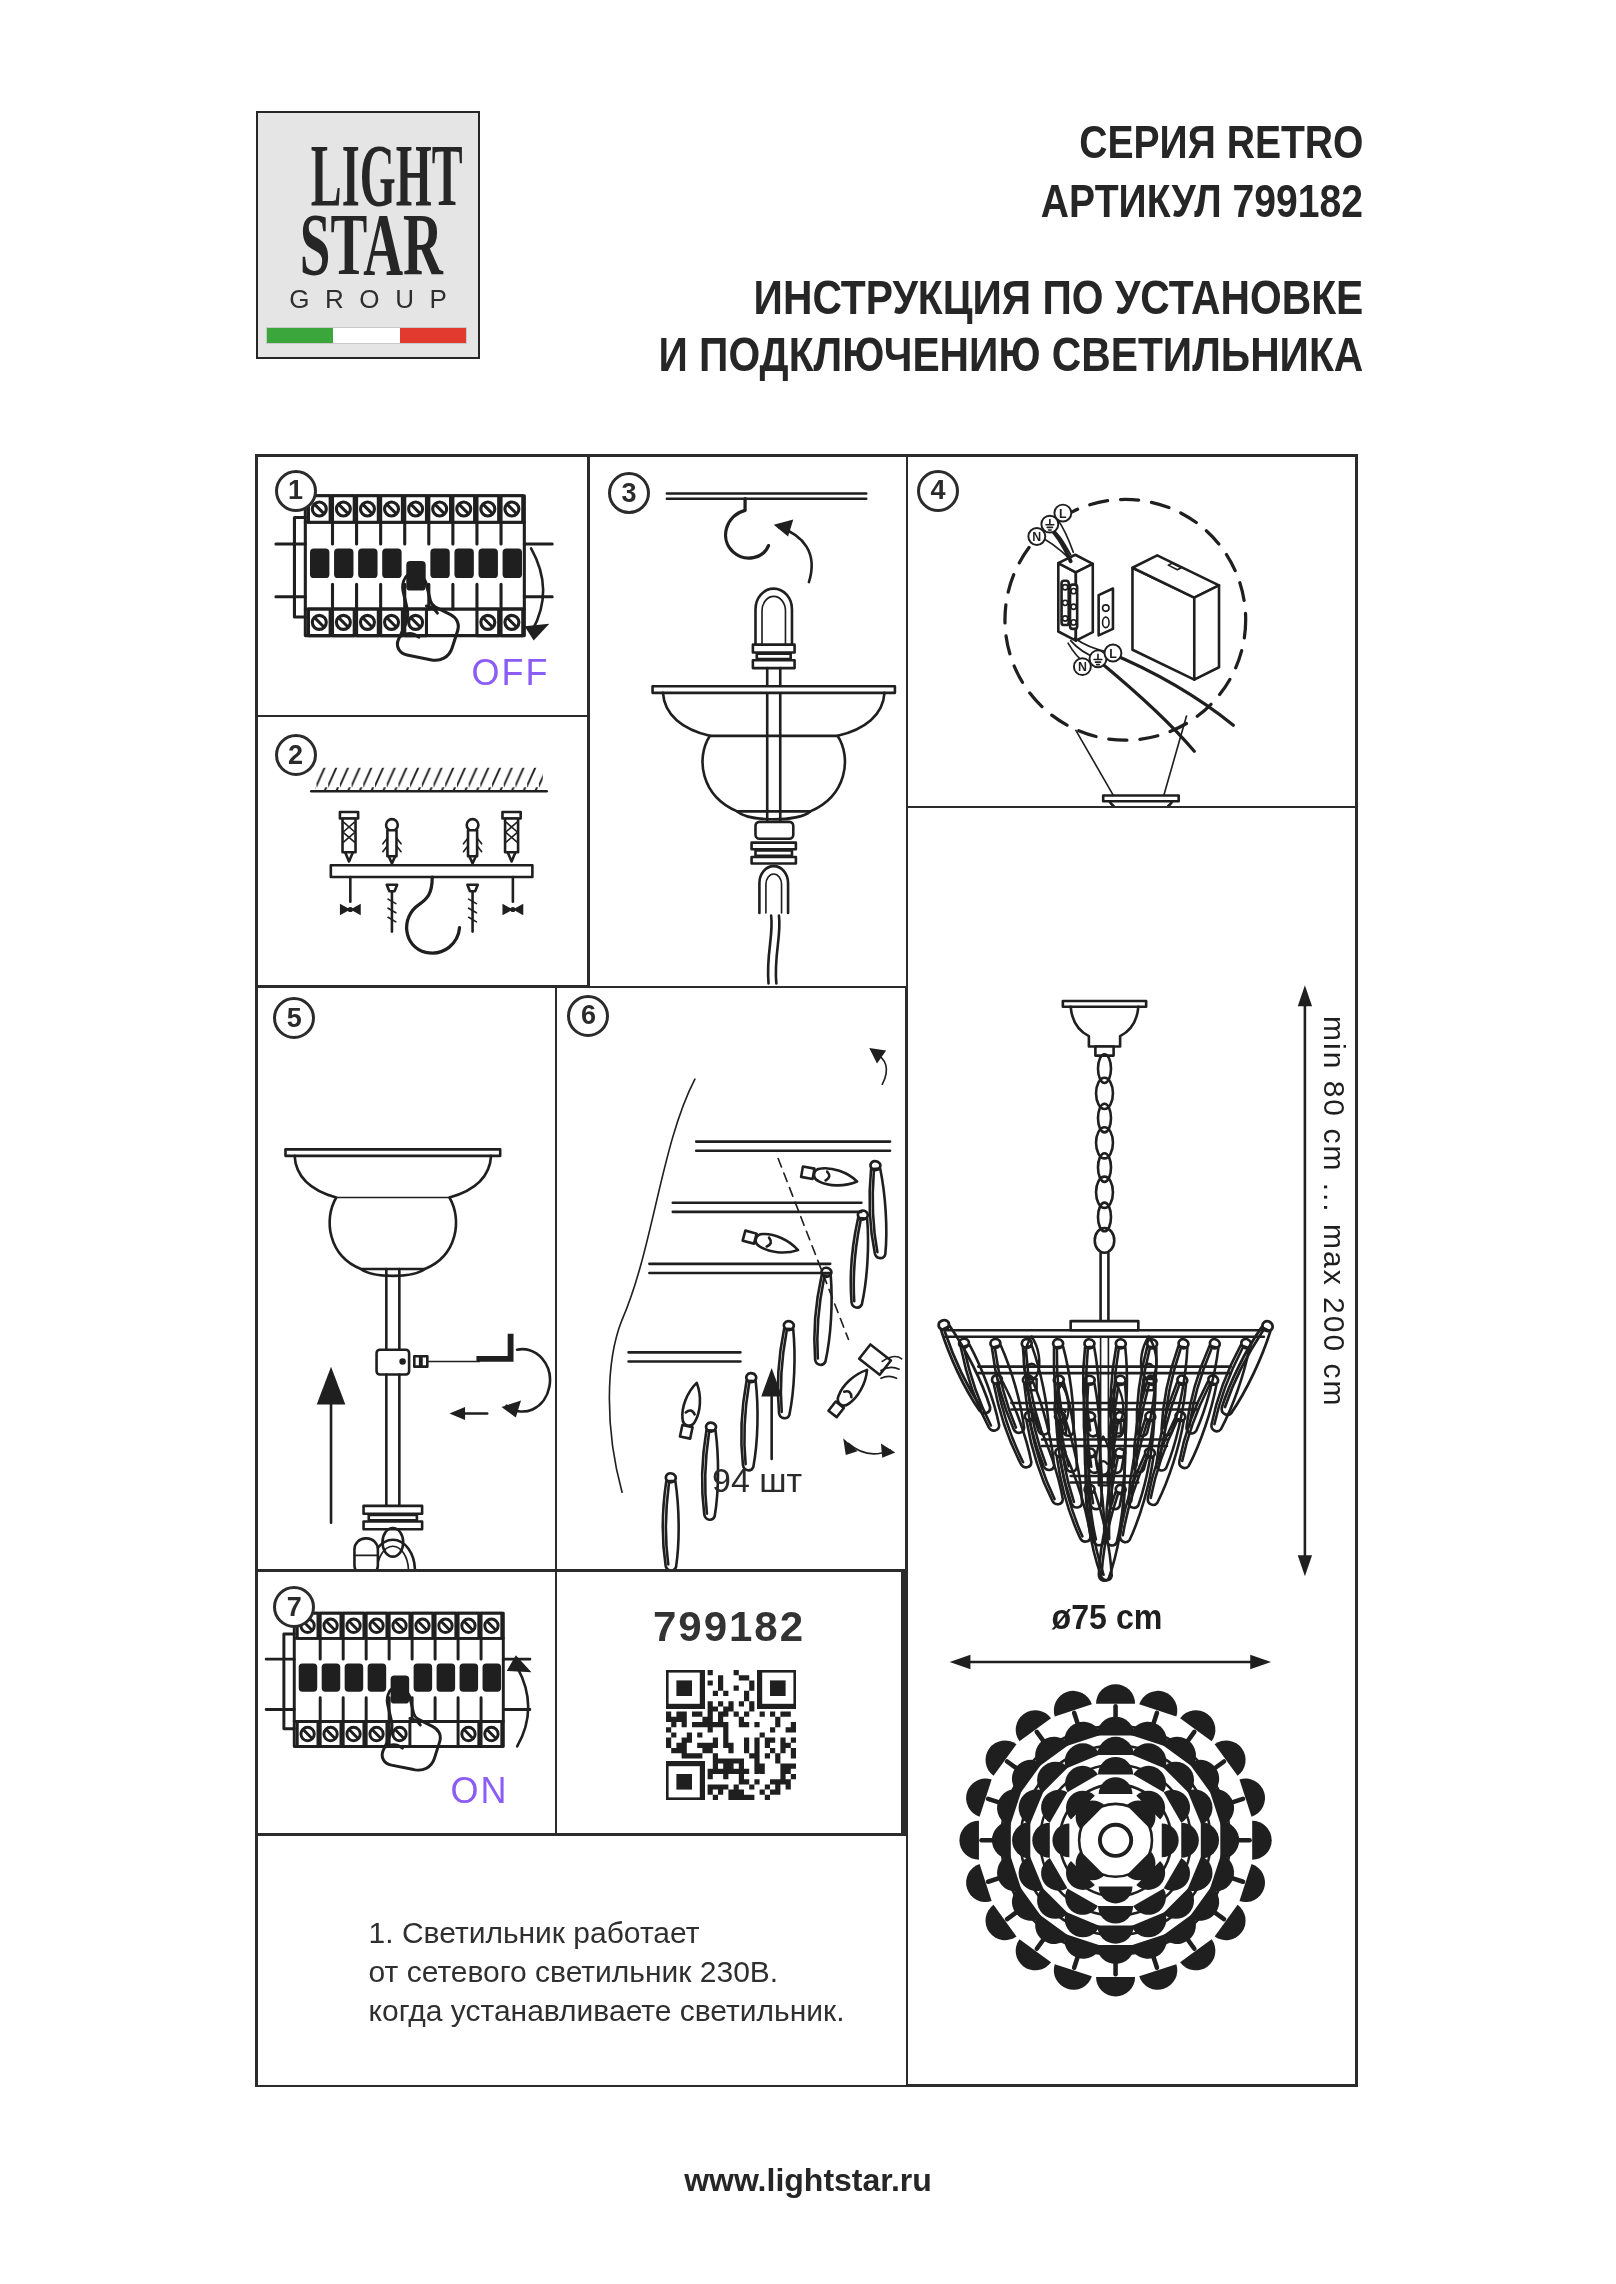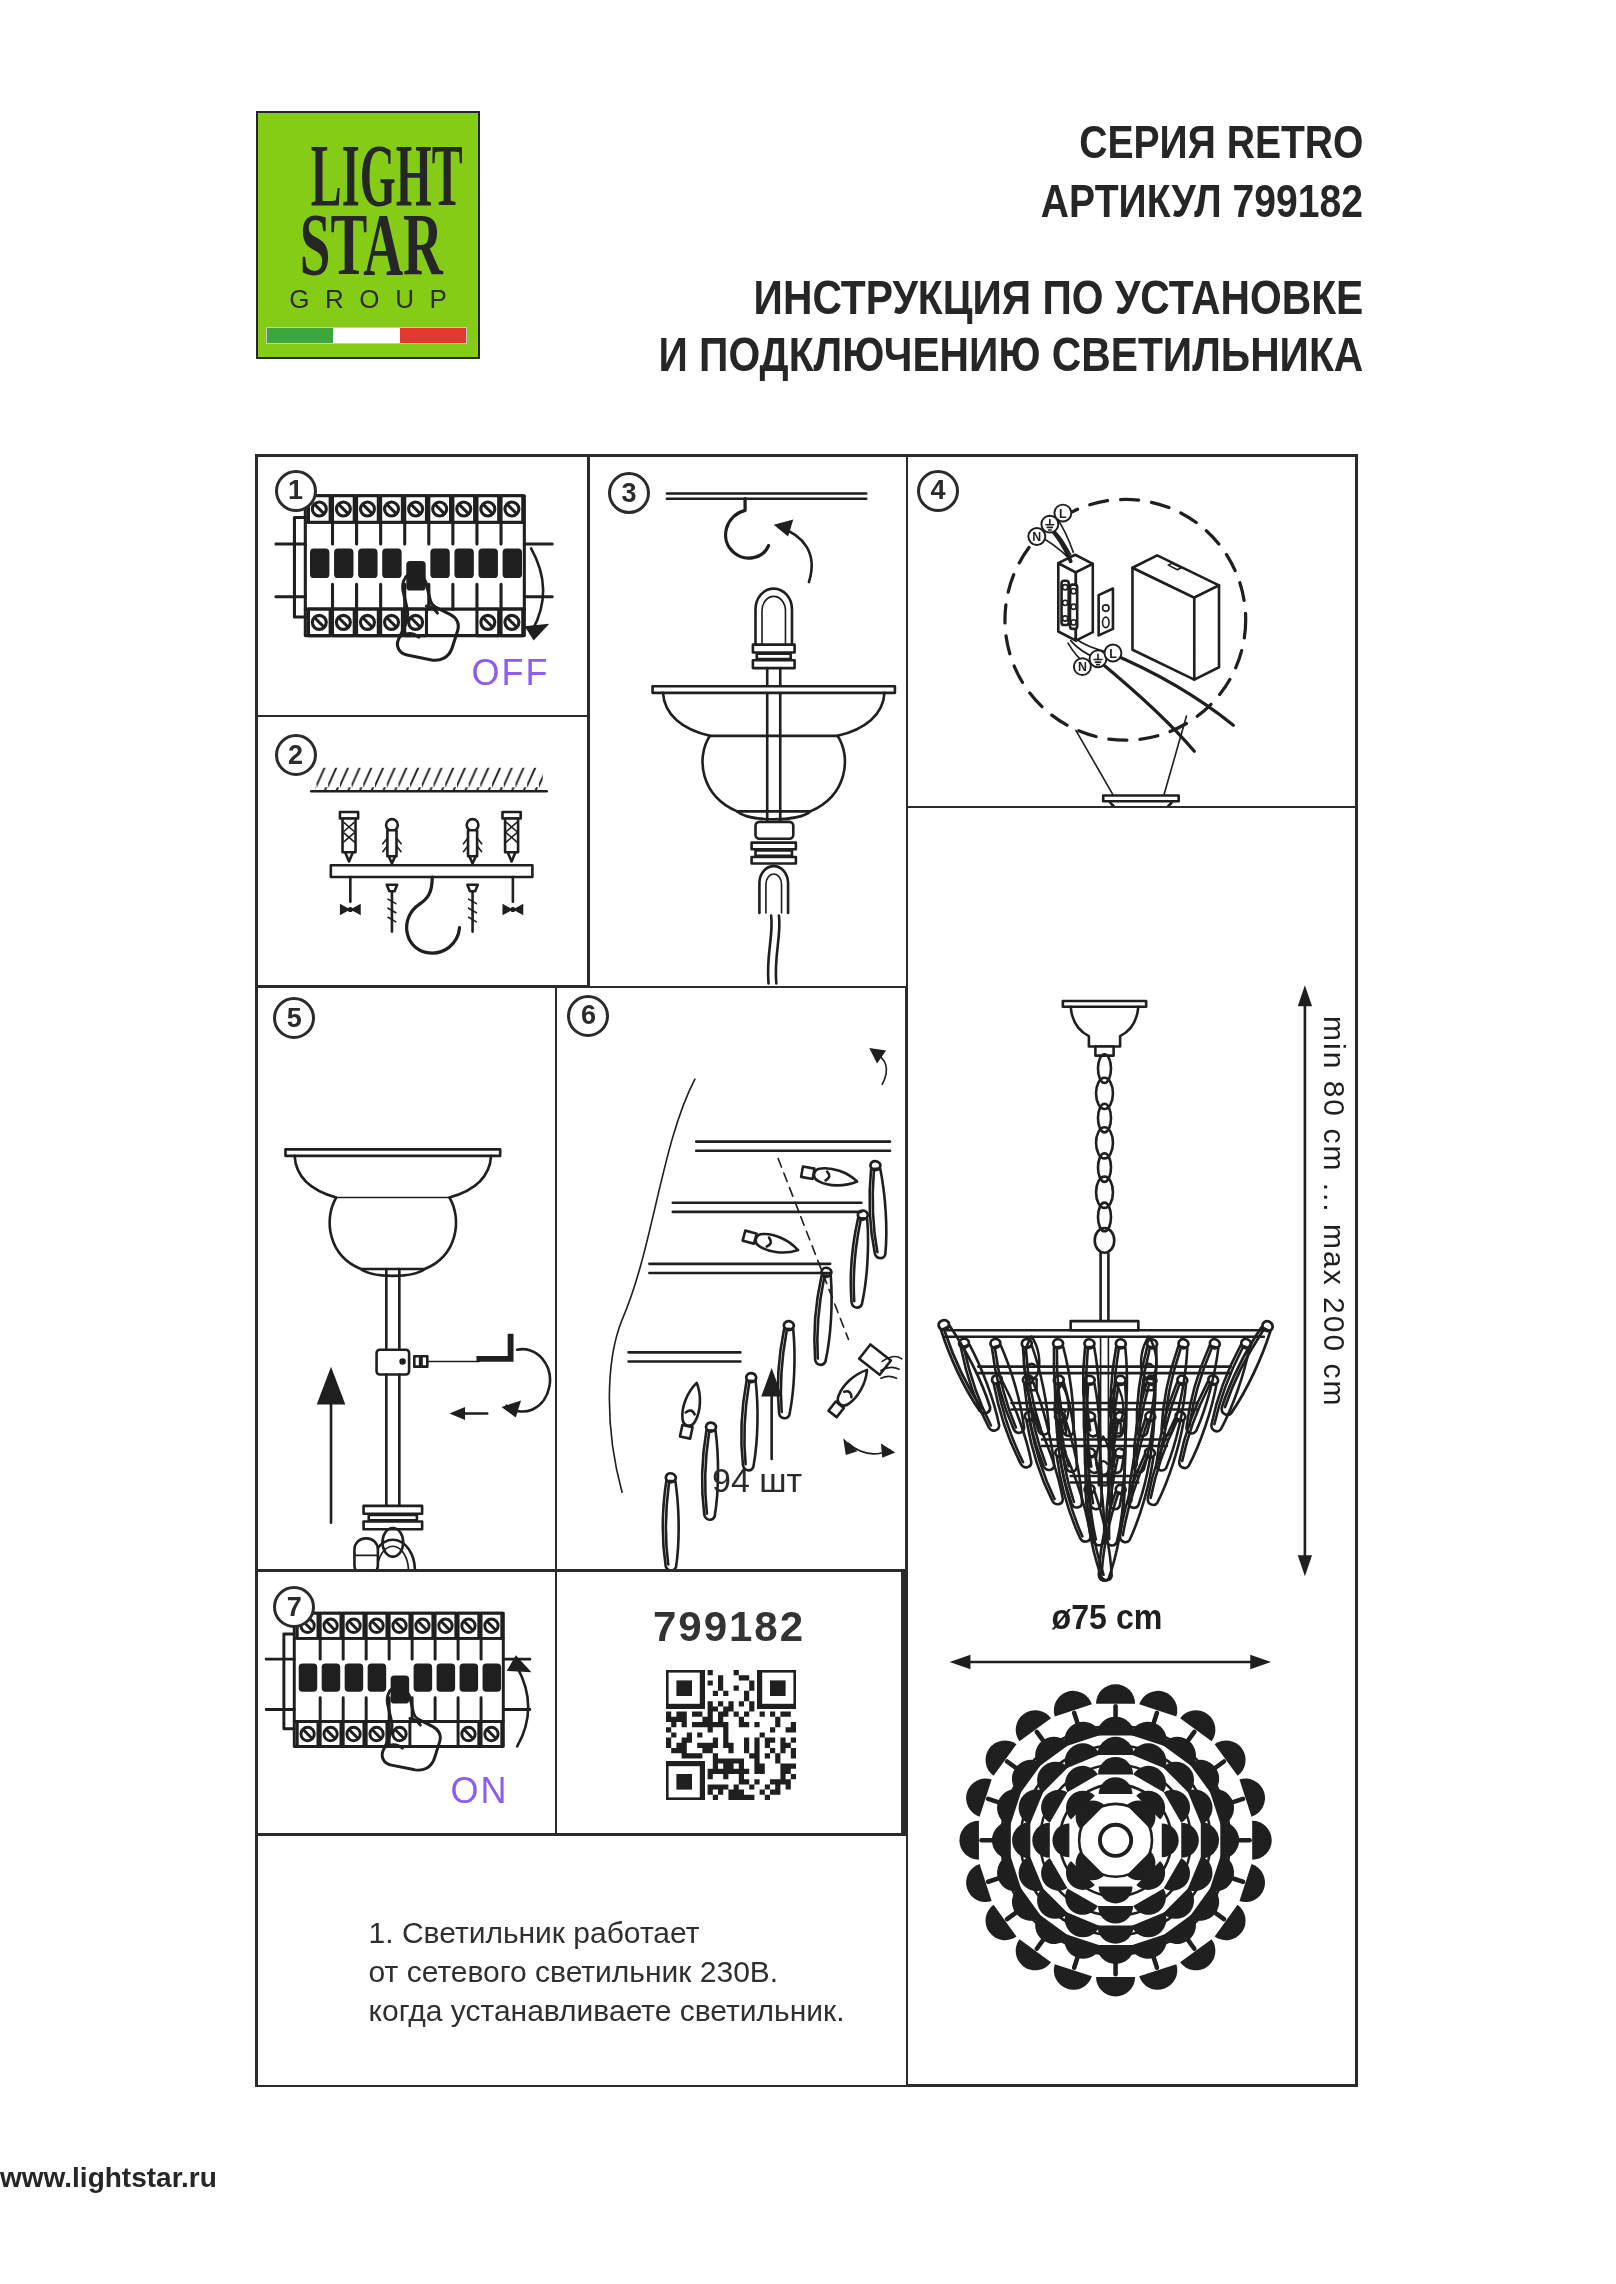--- a/index.html
+++ b/index.html
@@ -1,19 +1,19 @@
 <!DOCTYPE html>
 <html style="font-size:10.4px"><head>
 <meta charset="utf-8">
 <style>
   html,body{margin:0;padding:0;background:#e8e8e8;}
   #page{position:relative;width:1616px;height:2284px;background:#ffffff;overflow:hidden;
         font-family:"Liberation Sans",sans-serif;color:#262626;}
   
-  .logo-box{position:absolute;left:256px;top:111px;width:220px;height:244px;border:2.6px solid #262626;background:#84cc16;}
+  .logo-box{position:absolute;left:256px;top:111px;width:220px;height:244px;border:2.6px solid #262626;background:#e5e5e5;}
   .logo-line{position:absolute;left:0;width:100%;text-align:center;font-family:"Liberation Serif",serif;
              font-weight:bold;white-space:nowrap;color:#262626;}
   .logo-light{top:30px;font-size:89px;line-height:65px;transform:scaleX(.52);}
   .logo-star{top:99px;font-size:89px;line-height:65px;transform:scaleX(.62);}
   .logo-group{position:absolute;top:171px;left:0;width:100%;text-align:center;
               font-family:"Liberation Sans",sans-serif;font-weight:400;font-size:26px;
               letter-spacing:15.6px;text-indent:15.6px;color:#2e2e2e;}
   .logo-flag{position:absolute;left:9px;top:215px;width:199px;height:15px;display:flex;outline:0.7px solid #c9c9c9;}
   .logo-flag div{flex:1;}
   
@@ -36,21 +36,21 @@
   .diagram text{fill:#1f1f1f;stroke:none;font-family:"Liberation Sans",sans-serif;font-weight:bold;}
   .plabel{position:absolute;font-size:36px;letter-spacing:2px;color:#8b5cf6;white-space:nowrap;}
   .qty{position:absolute;font-size:34px;color:#2a2a2a;white-space:nowrap;}
   .qr-label{position:absolute;width:100%;text-align:center;top:31px;font-size:42px;font-weight:bold;
             letter-spacing:2px;color:#333;}
   .dim-v{position:absolute;left:409px;top:208px;height:508px;display:flex;align-items:center;
          writing-mode:vertical-rl;font-size:30px;letter-spacing:2px;color:#1f1f1f;white-space:nowrap;}
   .dim-d{position:absolute;left:95px;top:789px;width:208px;text-align:center;font-size:35px;
          font-weight:bold;color:#1f1f1f;transform:scaleX(.92);}
   .notes{position:absolute;left:111px;top:77px;font-size:30px;line-height:39px;color:#2f2f2f;}
-  .footer{position:absolute;left:0;top:2162px;width:100%;font-size:28px;font-weight:bold;color:#262626;}
+  .footer{position:absolute;left:0;top:2162px;width:100%;text-align:center;font-size:32px;font-weight:bold;color:#262626;}
 </style>
 </head>
 <body>
 
 <div id="page">
 
   <svg width="0" height="0" style="position:absolute">
     <defs>
       <g id="cellT">
           <rect width="28" height="34" fill="#fff"></rect>

